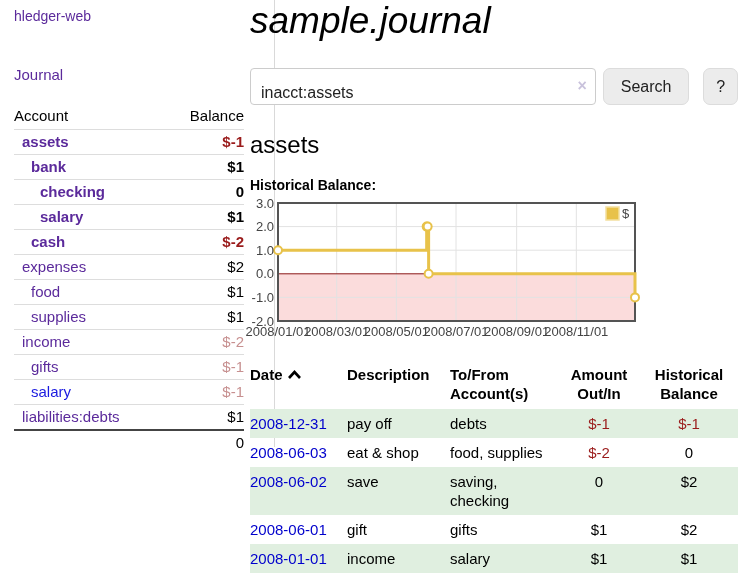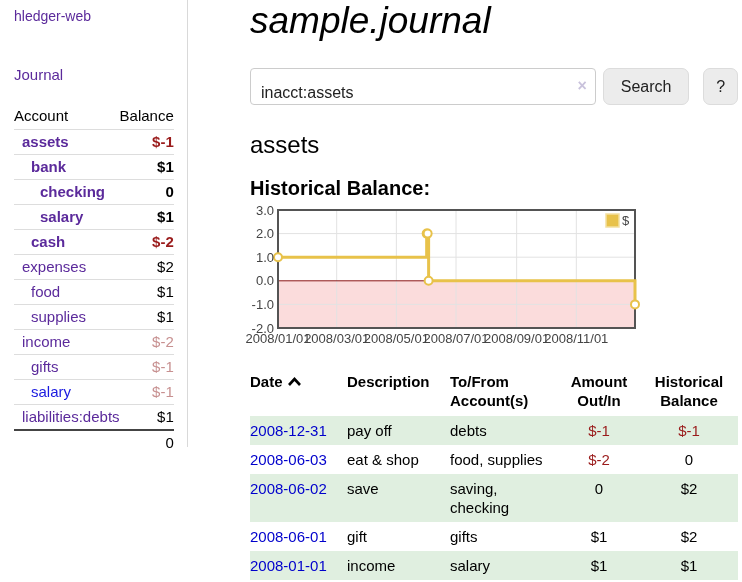--- a/index.html
+++ b/index.html
@@ -8,21 +8,21 @@
     --gold:#e8c24a; --goldlight:#f3e0a0; --pink:#fbdcdc; --zeroline:#8b1717;
     --grid:#e2e2e2; --chartborder:#545454; --divider:#d9d9d9; --rowline:#dddddd;
     --btnbg:#ececec; --btnborder:#dcdcdc; --inputborder:#cccccc; --clearicon:#c9c2dc;
   }
   *{box-sizing:border-box; margin:0; padding:0;}
   html,body{width:742px; height:582px; overflow:hidden; background:#fff;
     font-family:"Liberation Sans", sans-serif; color:#000;}
   a{text-decoration:none;}
 
   
-  .sidebar{position:absolute; left:0; top:0; width:188px; height:447px;
+  .sidebar{position:absolute; left:0; top:0; width:275px; height:447px;
     border-right:1px solid var(--divider); padding:8px 30px 0 14px;}
   .brand{display:block; font-size:14px; color:var(--purple);}
   .nav-journal{display:block; margin-top:42px; font-size:15px; color:var(--purple);}
   table.accounts{width:100%; border-collapse:collapse; margin-top:21px; font-size:15px;}
   table.accounts th{font-weight:400; text-align:left; padding:3px 0 5px 0;}
   table.accounts th.num{text-align:right;}
   table.accounts td{padding:3px 0; border-top:1px solid var(--rowline); line-height:18px;}
   table.accounts td.bal{text-align:right; white-space:nowrap;}
   .acct-link{color:var(--purple);}
   .acct-link.blue{color:var(--linkblue);}
@@ -38,21 +38,21 @@
   .search-wrap{position:relative; width:361px;}
   .search-input{width:100%; height:37px; border:1px solid var(--inputborder); border-radius:4px;
     padding:12px 30px 0 10px; font-size:16px; font-family:inherit; color:#222; outline:none;}
   .clear-x{position:absolute; right:9px; top:8px; font-size:16px; font-weight:bold;
     color:var(--clearicon); cursor:pointer; line-height:20px;}
   .btn{height:37px; background:var(--btnbg); border:1px solid var(--btnborder);
     border-radius:7px; font-size:16px; font-family:inherit; color:#222; cursor:pointer;}
   .btn-search{margin-left:7px; padding:0 17px;}
   .btn-help{margin-left:14px; width:36px;}
   h2.acct-title{margin-top:26px; font-size:24px; font-weight:400; line-height:28px;}
-  .chart-label{margin-top:18px; font-size:20px; font-weight:bold;}
+  .chart-label{margin-top:18px; font-size:14px; font-weight:bold;}
   .chart-svg{display:block; margin-top:8px; overflow:visible;}
 
   
   table.register{border-collapse:collapse; margin-top:20px; font-size:15px; table-layout:fixed; width:488px;}
   table.register col.c-date{width:97px;} table.register col.c-desc{width:103px;}
   table.register col.c-acct{width:110px;} table.register col.c-amt{width:80px;}
   table.register col.c-hist{width:98px;}
   table.register th{font-weight:bold; text-align:left; vertical-align:top;
     padding:2px 6px 6px 0; line-height:19px;}
   table.register th.num, table.register td.num{text-align:center; padding-right:2px;}

